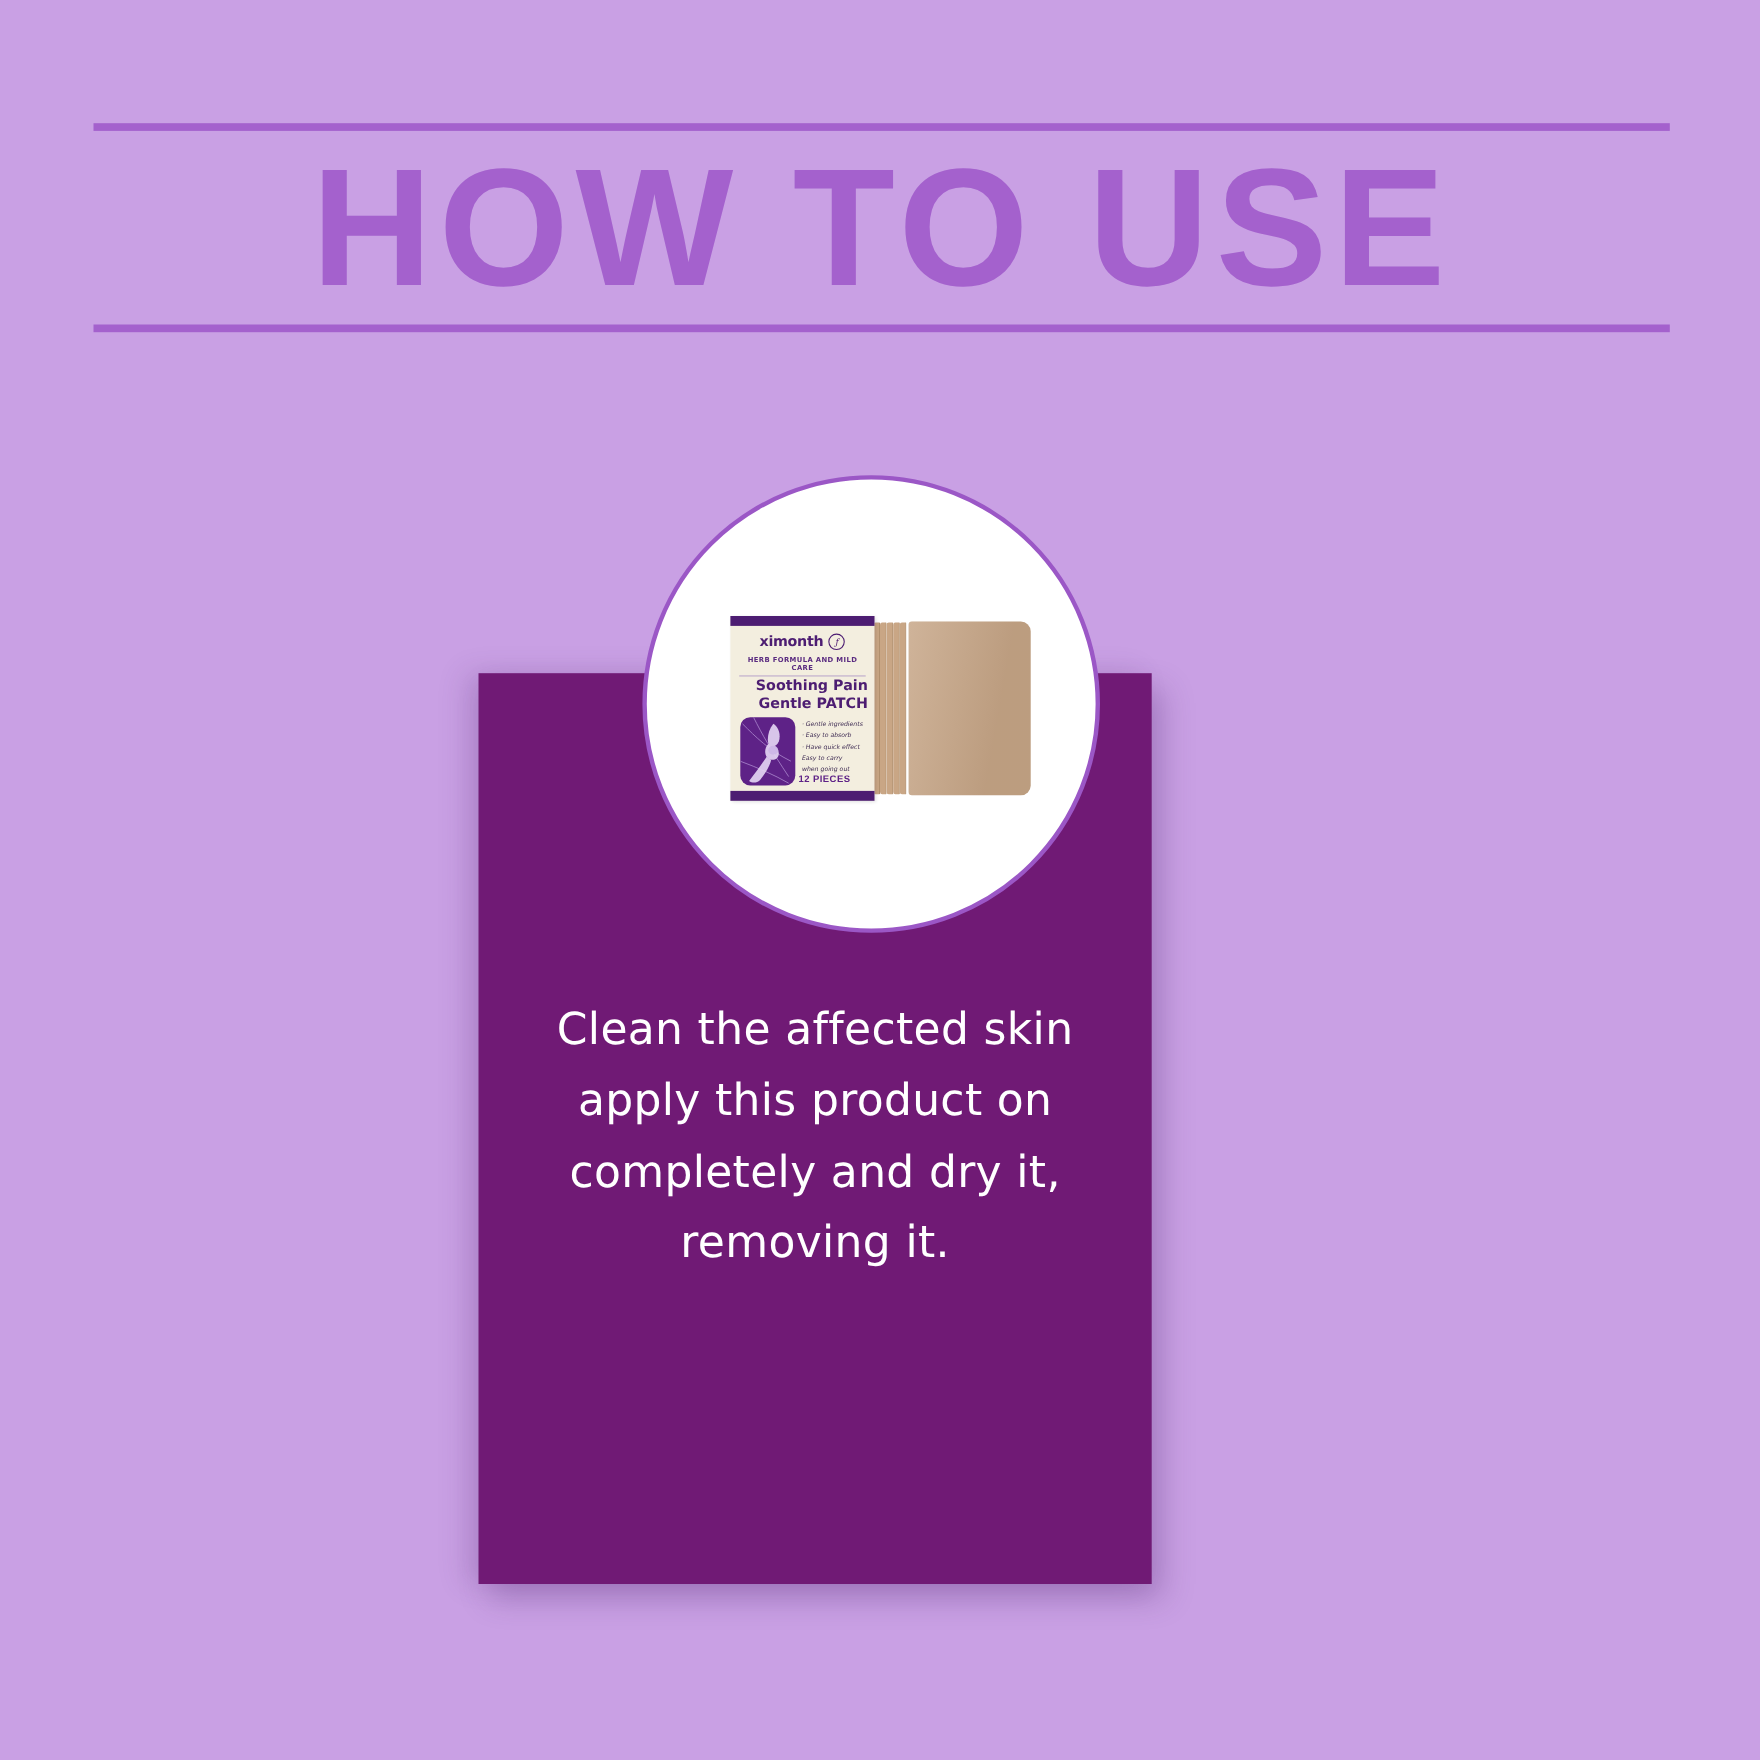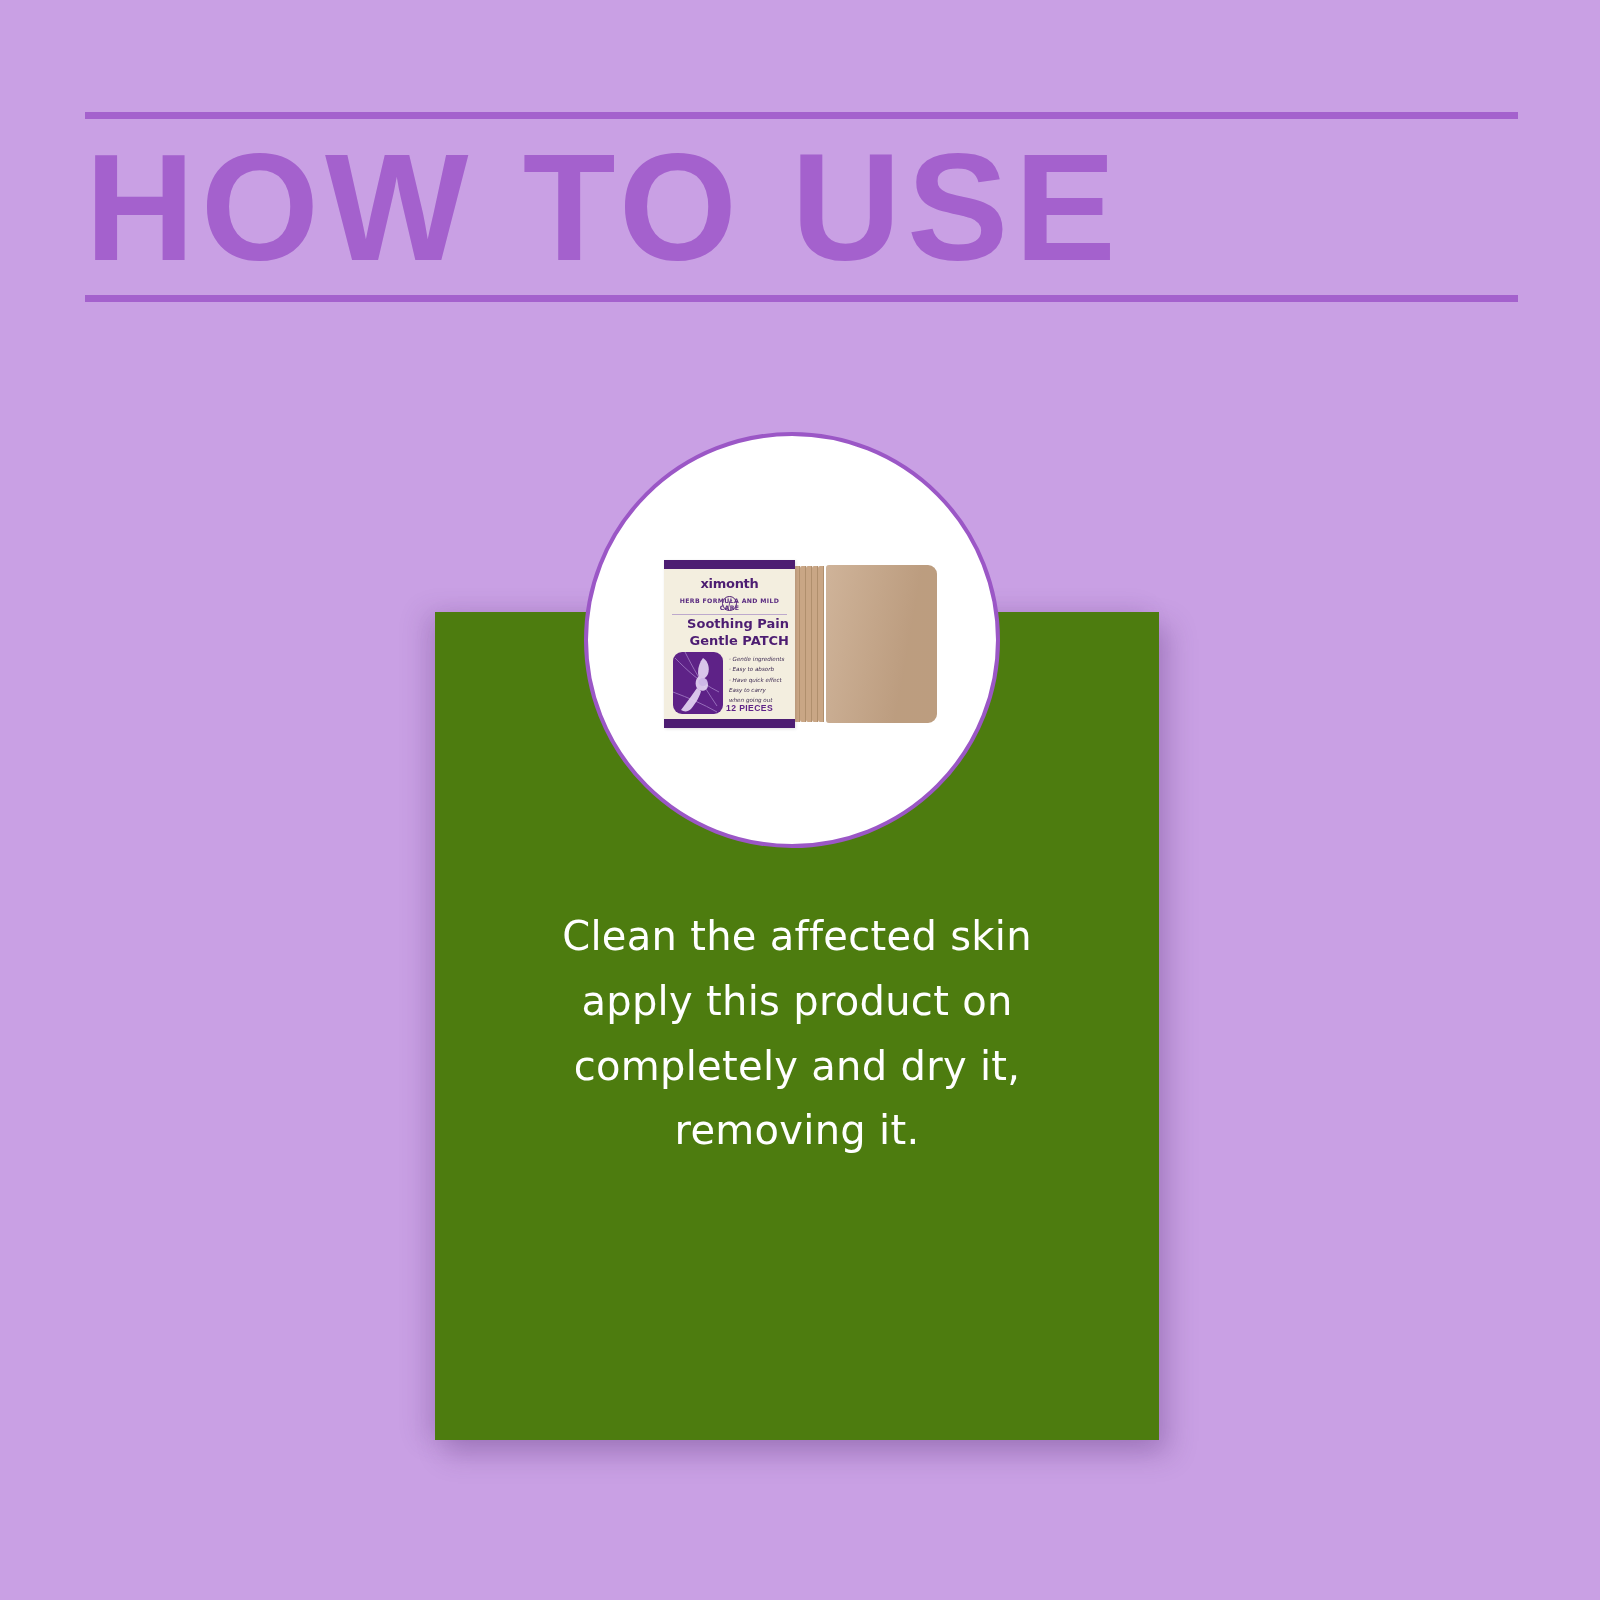--- a/index.html
+++ b/index.html
@@ -33,37 +33,37 @@
   #rule-top { top: 0; }
   #rule-bottom { top: 183px; }
 
   #page-title {
     position: absolute;
     left: 0;
     top: 7px;
     width: 100%;
     height: 176px;
     line-height: 176px;
-    text-align: left;
+    text-align: center;
     color: #a461cd;
     font-family: "Liberation Sans", sans-serif;
     font-weight: bold;
     font-size: 152px;
     letter-spacing: 6px;
     white-space: nowrap;
   }
 
   
   #instruction-panel {
     position: absolute;
     left: 435px;
     top: 612px;
-    width: 724px;
+    width: 612px;
     height: 828px;
-    background: #4d7c0f;
+    background: #701a75;
     box-shadow: 10px 14px 26px rgba(80, 40, 110, 0.28),
                -12px 0px 24px rgba(80, 40, 110, 0.16);
   }
 
   #instruction-text {
     position: absolute;
     left: 0;
     right: 0;
     top: 292px;
     text-align: center;
@@ -158,21 +158,20 @@
   #brand-row {
     position: absolute;
     left: 0;
     top: 16px;
     width: 100%;
     text-align: center;
     display: flex;
     align-items: center;
     justify-content: center;
     gap: 5px;
-    flex-direction: column;
   }
   #brand-name {
     color: #4d1d72;
     font-family: "DejaVu Sans", sans-serif;
     font-size: 13px;
     font-weight: bold;
     letter-spacing: -0.3px;
     position: relative;
   }
   #brand-seal-icon {

